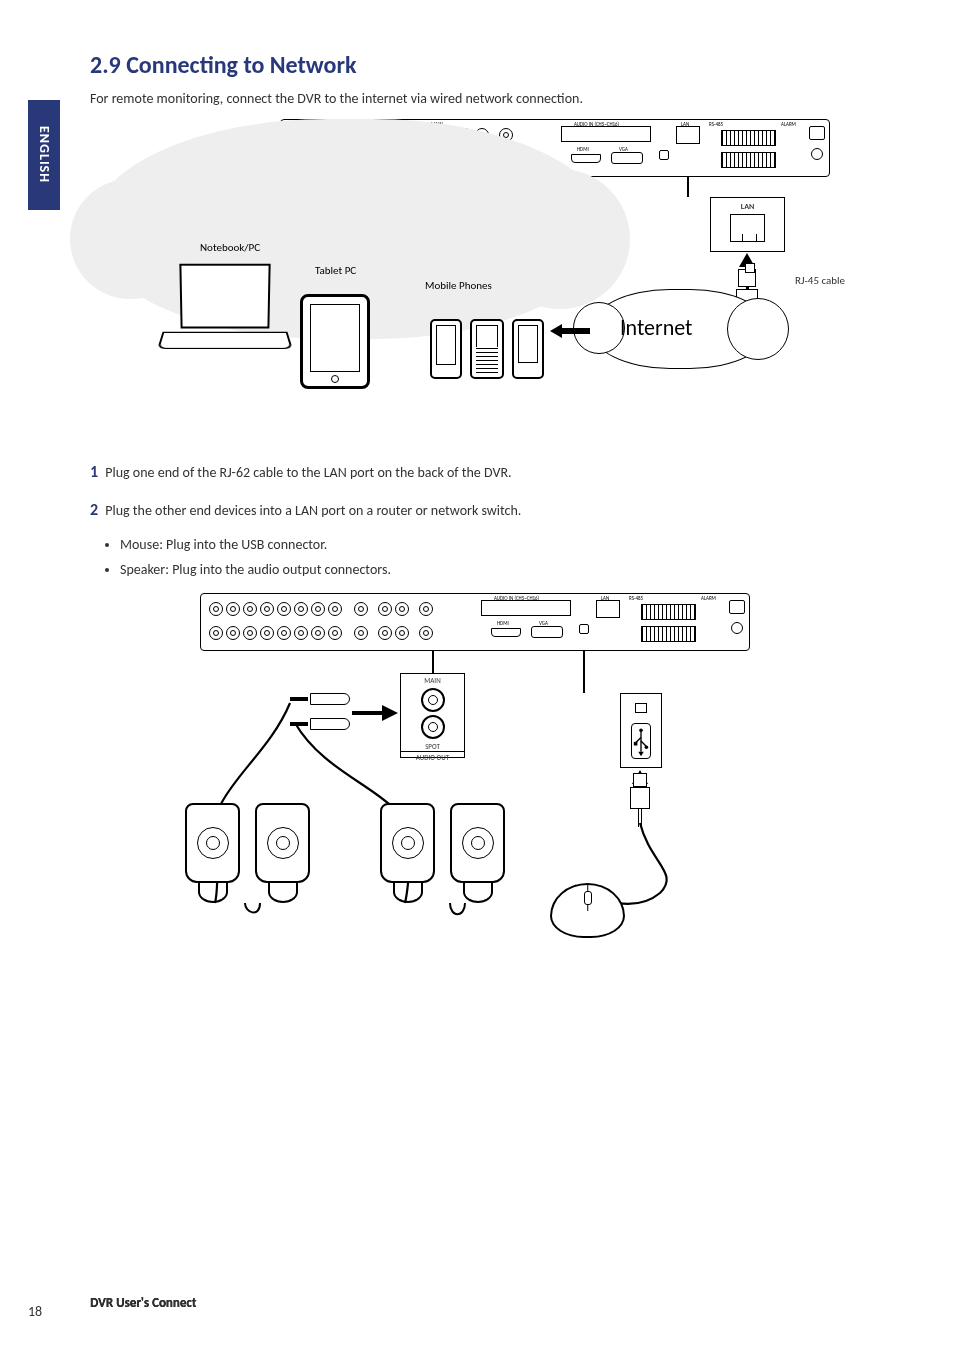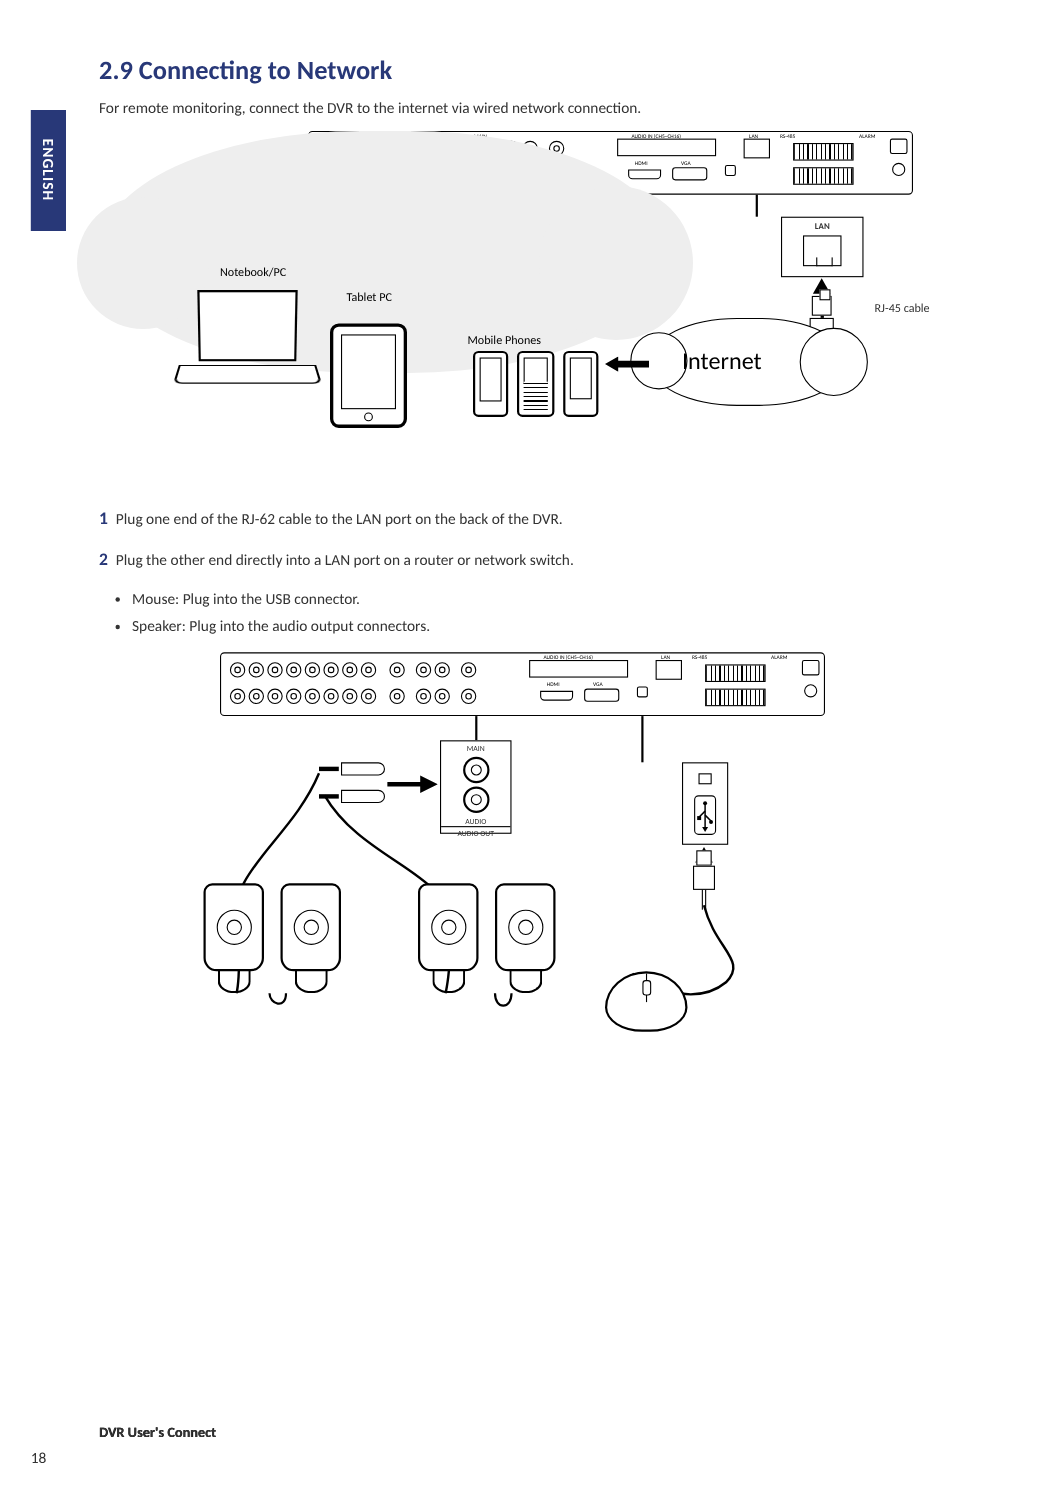--- a/index.html
+++ b/index.html
@@ -174,21 +174,21 @@
   .step { font-size:14px; line-height:1.6; margin-bottom:12px; }
   .step-num { font-weight:bold; color:#283878; font-size:16px; margin-right:4px;}
   .cross-ref { color:#1b5dab; }
   .bullet-list { margin-left:30px; margin-bottom:12px;}
   .bullet-list li { font-size:14px; line-height:1.6; list-style: disc; color:#333; margin-bottom:2px;}
   .footer {
     position:absolute; left:90px; bottom:40px; font-size:13px; font-weight:bold;
     text-shadow: 0.3px 0 #000;
   }
   .pagenum {
-    position:absolute; left:28px; bottom:16px; font-size:14px; color:#333;
+    position:absolute; left:28px; bottom:30px; font-size:14px; color:#333;
   }
   .audio-callout {
     position:absolute; left:310px; top:80px; width:65px; height:85px;
     border:1px solid #000; background:#fff; text-align:center;
   }
   .audio-callout .rca { width:24px; height:24px; border:2px solid #000; border-radius:50%; margin:3px auto; position:relative;}
   .audio-callout .rca::after { content:""; position:absolute; inset:5px; border:1.5px solid #000; border-radius:50%;}
   .audio-callout .t { font-size:7px; }
   .usb-callout {
     position:absolute; left:530px; top:100px; width:42px; height:75px; border:1px solid #000; background:#fff;
@@ -312,21 +312,21 @@
     <div style="position:absolute;left:646px;top:170px;width:22px;height:16px;border:1.5px solid #000;background:#fff;"></div>
     <span class="rj45-label">RJ-45 cable</span>
 
     <div style="position:absolute;left:655px;top:186px;width:2.5px;height:30px;background:#000;"></div>
     <div style="position:absolute;left:655px;top:214px;width:40px;height:2.5px;background:#000;transform-origin:left;transform:rotate(155deg);"></div>
 
     <div class="big-cloud"></div>
 
     <span class="device-lbl" style="left:110px; top:122px;">Notebook/PC</span>
     <span class="device-lbl" style="left:225px; top:145px;">Tablet PC</span>
-    <span class="device-lbl" style="left:335px; top:184px;">Mobile Phones</span>
+    <span class="device-lbl" style="left:335px; top:160px;">Mobile Phones</span>
 
     <div class="laptop">
       <div class="screen"></div>
         <div class="kb"></div>
     </div>
     <div class="tablet">
         <div class="homebtn"></div>
       </div>
     <div class="phone1"></div>
     <div class="phone2"></div>
@@ -339,21 +339,21 @@
     <div class="small-cloud"></div>
     <span class="internet-text">Internet</span>
   </div>
 
   <div class="step">
     <span class="step-num">1</span>
     <span>Plug one end of the RJ-62 cable to the LAN port on the back of the DVR.</span>
   </div>
   <div class="step">
     <span class="step-num">2</span>
-    <span>Plug the other end directly into a LAN port on a router or network switch.</span>
+    <span>Plug the other end devices into a LAN port on a router or network switch.</span>
   </div>
 
   <ul class="bullet-list">
     <li>Mouse: Plug into the USB connector.</li>
     <li>Speaker: Plug into the audio output connectors.</li>
   </ul>
 
   <div class="diagram2">
     <div class="back-panel2">
       <div class="port-row top">
@@ -407,21 +407,21 @@
       <span class="panel-label" style="left:500px;top:1px;">ALARM</span>
     </div>
 
     <div style="position:absolute;left:342px;top:58px;width:1.5px;height:22px;background:#000;"></div>
     <div style="position:absolute;left:493px;top:58px;width:1.5px;height:42px;background:#000;"></div>
 
     <div class="audio-callout">
       <div class="t" style="margin-top:2px;">MAIN</div>
       <div class="rca"></div>
       <div class="rca"></div>
-      <div class="t">AUDIO</div>
+      <div class="t">SPOT</div>
       <div class="t" style="border-top:1px solid #000;padding-top:1px;">AUDIO OUT</div>
     </div>
 
     <div class="usb-callout">
       <div style="width:12px;height:10px;border:1.2px solid #000;"></div>
       <div class="usb-icon">
         <svg viewBox="0 0 20 36" style="width:100%;height:100%;">
           <circle cx="10" cy="6" r="2" fill="#000"></circle>
           <line x1="10" y1="6" x2="10" y2="30" stroke="#000" stroke-width="1.5"></line>
           <line x1="10" y1="14" x2="4" y2="20" stroke="#000" stroke-width="1.5"></line>

